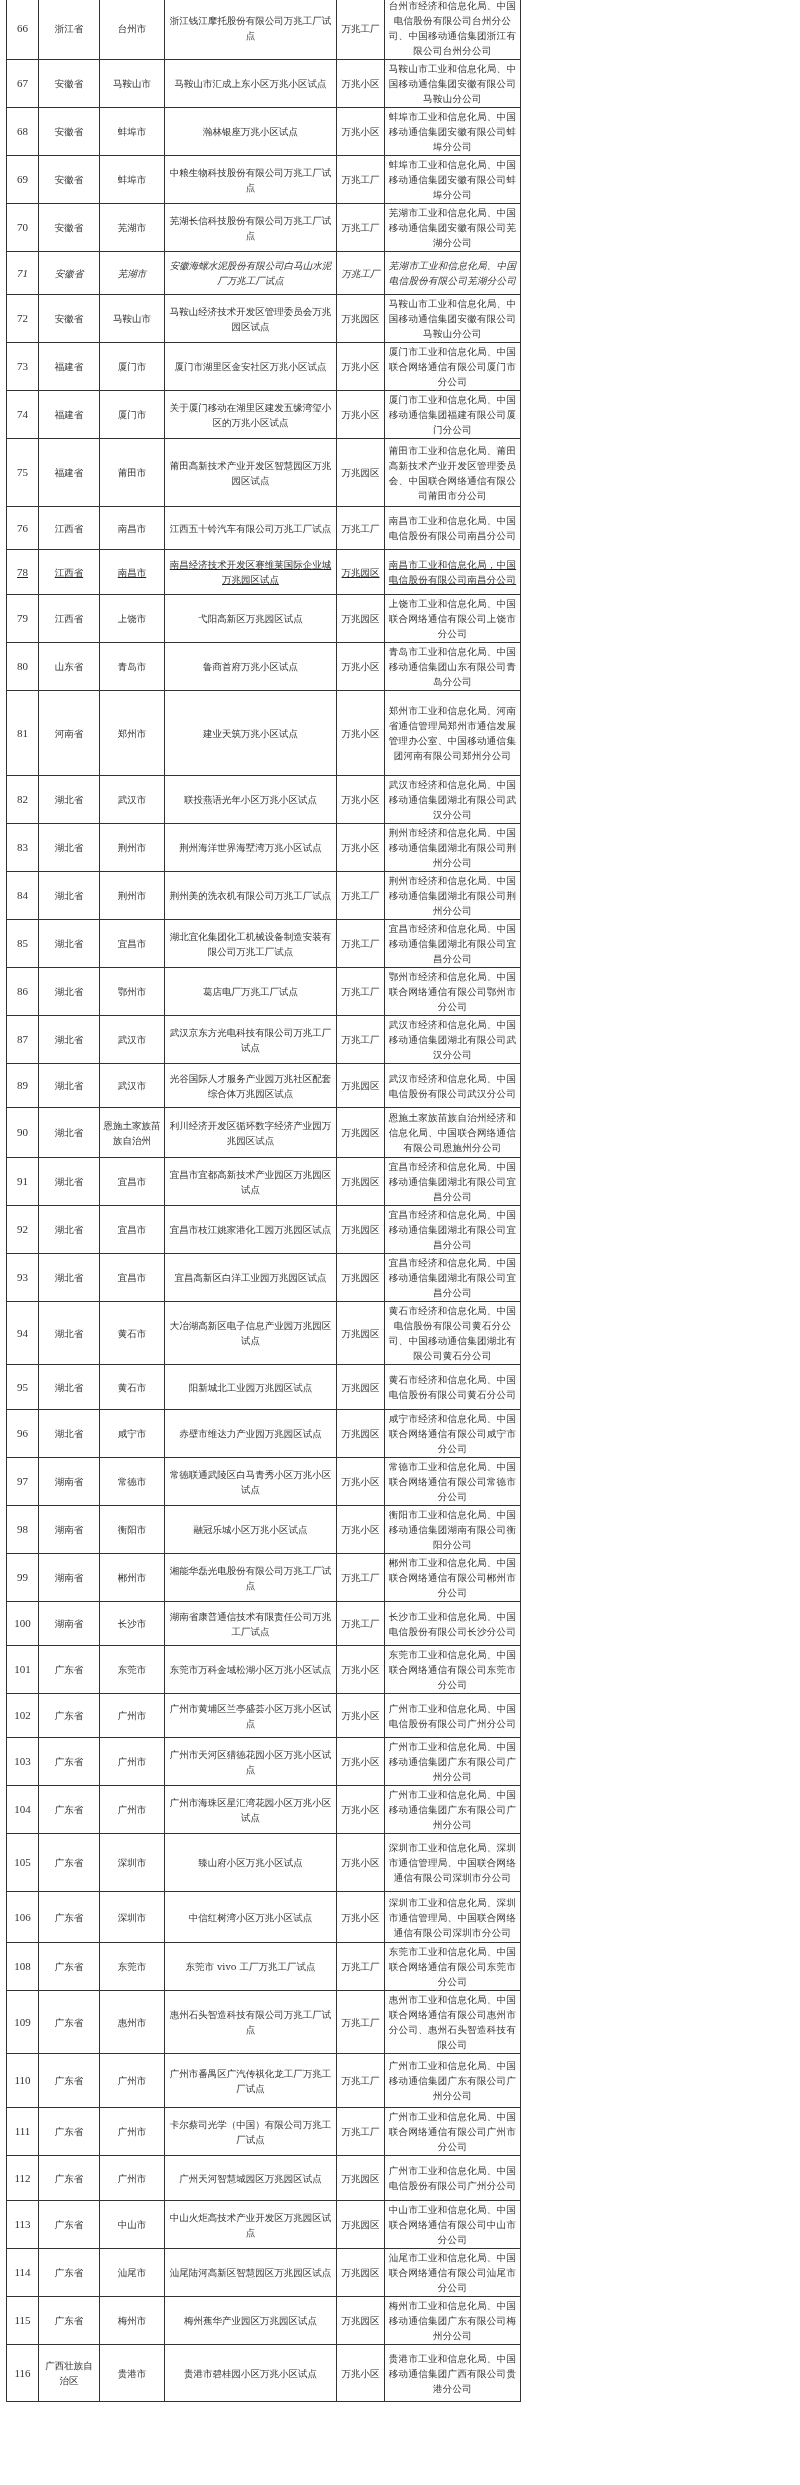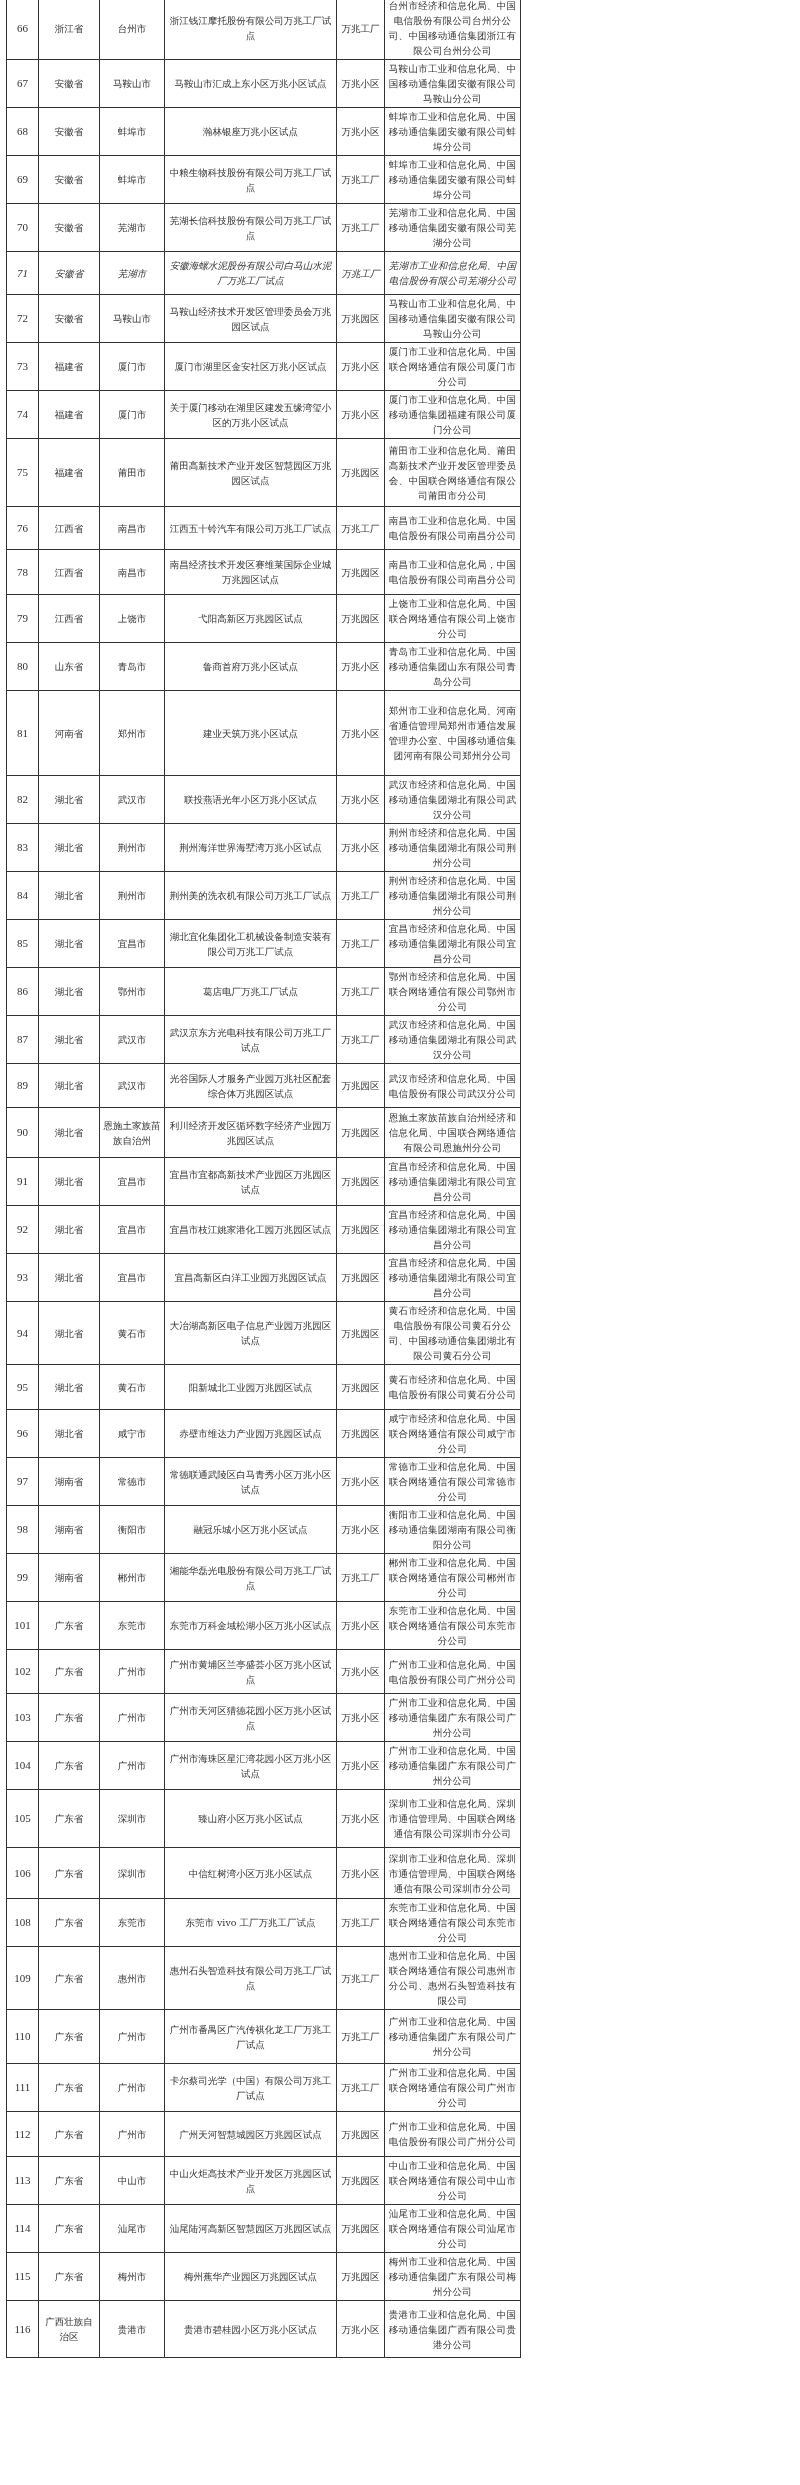--- a/index.html
+++ b/index.html
@@ -111,21 +111,21 @@
     <td class="org">莆田市工业和信息化局、莆田高新技术产业开发区管理委员会、中国联合网络通信有限公司莆田市分公司</td>
   </tr>
         <tr style="height: 43px;">
     <td class="num">76</td>
     <td>江西省</td>
     <td>南昌市</td>
     <td>江西五十铃汽车有限公司万兆工厂试点</td>
     <td>万兆工厂</td>
     <td class="org">南昌市工业和信息化局、中国电信股份有限公司南昌分公司</td>
   </tr>
-        <tr style="height: 45px;">
+        <tr style="height: 45px; text-decoration: underline;">
     <td class="num">78</td>
     <td>江西省</td>
     <td>南昌市</td>
     <td>南昌经济技术开发区赛维莱国际企业城万兆园区试点</td>
     <td>万兆园区</td>
     <td class="org">南昌市工业和信息化局，中国电信股份有限公司南昌分公司</td>
   </tr>
         <tr style="height: 44px;">
     <td class="num">79</td>
     <td>江西省</td>
@@ -280,20 +280,28 @@
   </tr>
         <tr style="height: 45px;">
     <td class="num">99</td>
     <td>湖南省</td>
     <td>郴州市</td>
     <td>湘能华磊光电股份有限公司万兆工厂试点</td>
     <td>万兆工厂</td>
     <td class="org">郴州市工业和信息化局、中国联合网络通信有限公司郴州市分公司</td>
   </tr>
         <tr style="height: 44px;">
+    <td class="num">100</td>
+    <td>湖南省</td>
+    <td>长沙市</td>
+    <td>湖南省康普通信技术有限责任公司万兆工厂试点</td>
+    <td>万兆工厂</td>
+    <td class="org">长沙市工业和信息化局、中国电信股份有限公司长沙分公司</td>
+  </tr>
+        <tr style="height: 44px;">
     <td class="num">101</td>
     <td>广东省</td>
     <td>东莞市</td>
     <td>东莞市万科金域松湖小区万兆小区试点</td>
     <td>万兆小区</td>
     <td class="org">东莞市工业和信息化局、中国联合网络通信有限公司东莞市分公司</td>
   </tr>
         <tr style="height: 44px;">
     <td class="num">102</td>
     <td>广东省</td>

